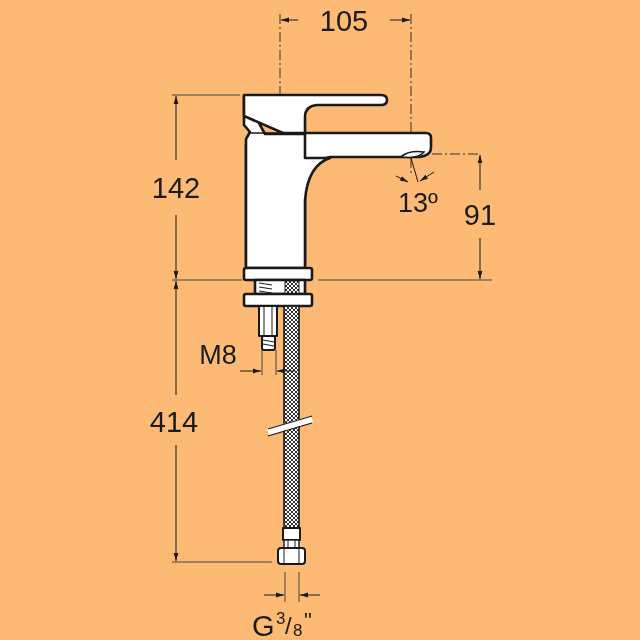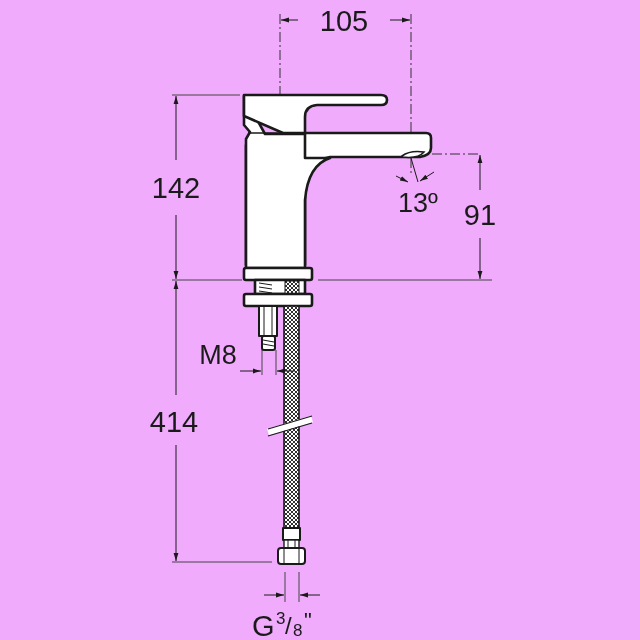--- a/index.html
+++ b/index.html
@@ -1,16 +1,16 @@
 <!DOCTYPE html>
 <html><head>
 <meta charset="utf-8">
 <style>
   html, body { margin: 0; padding: 0; background: #ffffff; }
-  #canvas { position: relative; width: 640px; height: 640px; background: #f0abfc; overflow: hidden; }
+  #canvas { position: relative; width: 640px; height: 640px; background: #fdba74; overflow: hidden; }
   svg { position: absolute; left: 0; top: 0; }
   .dim-text { font-family: "Liberation Sans", sans-serif; fill: #1a1a1a; }
   .outline { fill: #ffffff; stroke: #1a1a1a; stroke-width: 2.6; stroke-linejoin: round; stroke-linecap: round; }
   .thin { fill: none; stroke: #1a1a1a; stroke-width: 1; }
   .center { fill: none; stroke: #333; stroke-width: 1; stroke-dasharray: 10 3 2 3; }
   .ext { fill: none; stroke: #444; stroke-width: 1; }
 </style>
 </head>
 <body>
 

